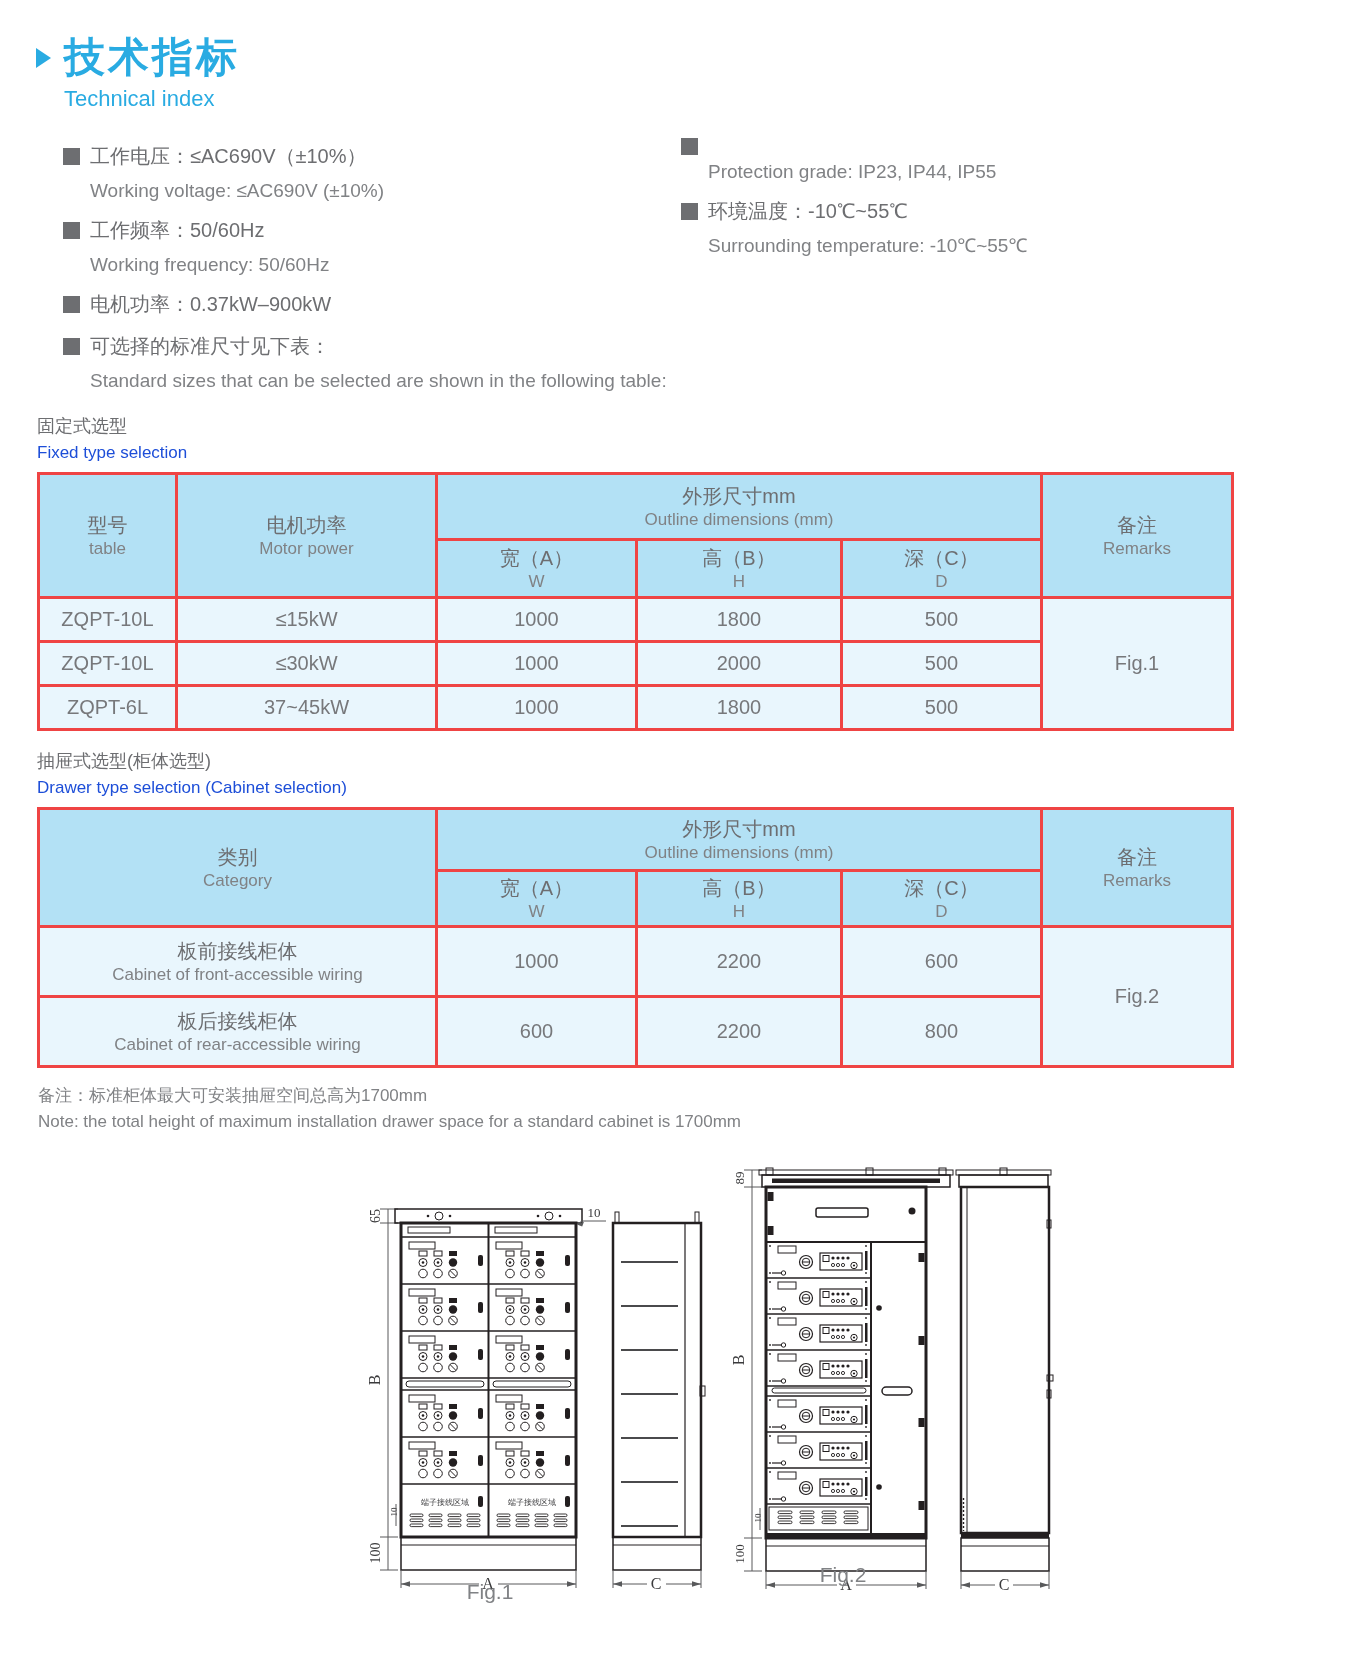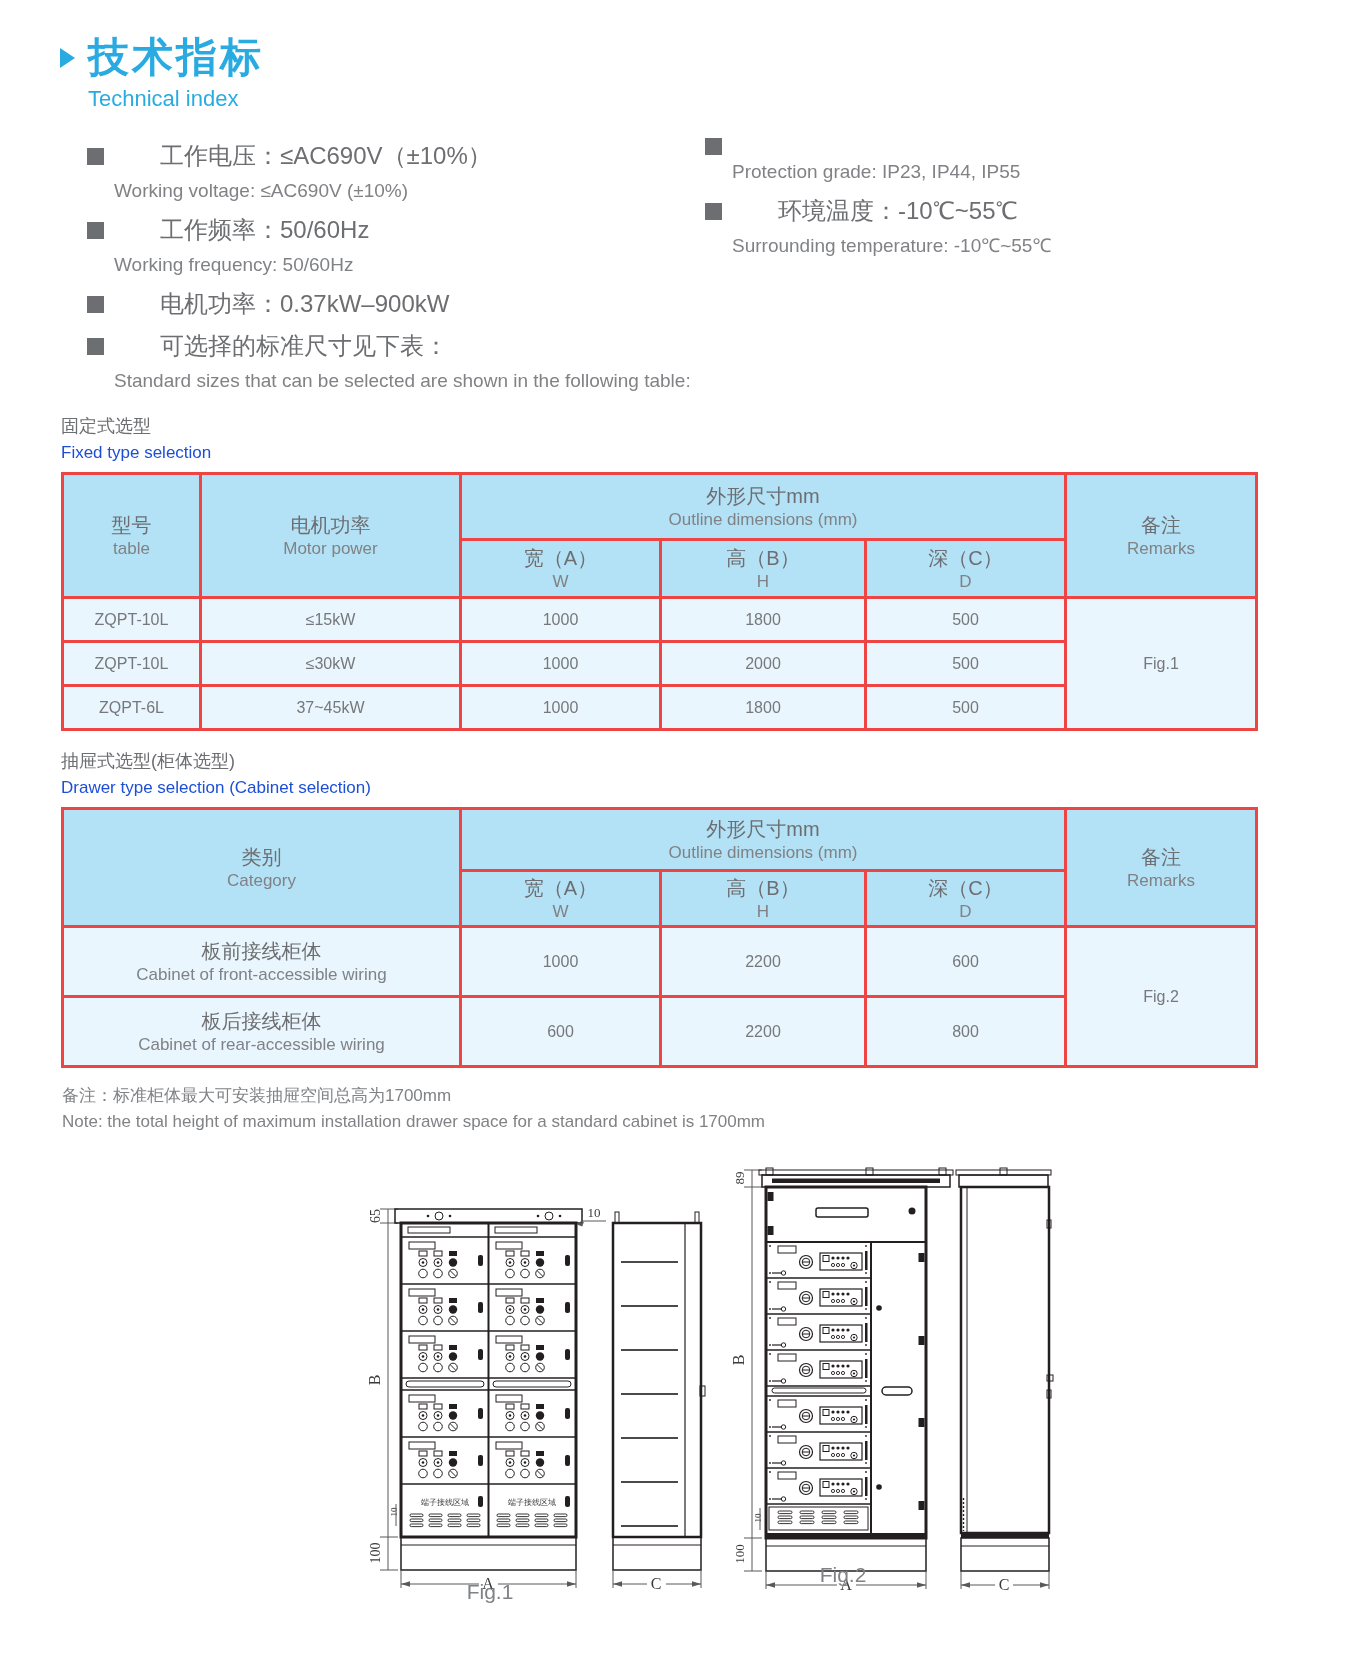--- a/index.html
+++ b/index.html
@@ -1,52 +1,52 @@
 <!DOCTYPE html>
 <html><head>
 <meta charset="utf-8">
 <style>
   * { box-sizing: border-box; }
   html,body { margin:0; padding:0; }
   body {
     width:1357px; height:1660px; position:relative; overflow:hidden;
     background:#ffffff; font-family:"Liberation Sans", sans-serif; color:#77787B;
   }
-  .page { padding:34px 42px 0 36px;margin-left:24px; }
+  .page { padding:34px 42px 0 36px; }
 
   
   .title-row { display:flex; align-items:flex-start; }
   .tri { width:0; height:0; border-left:15px solid #29ABE2;
          border-top:10px solid transparent; border-bottom:10px solid transparent;
          margin-top:14px; flex:none; }
   .title-zh { font-size:41px; line-height:46px; color:#29ABE2; font-weight:bold;
               letter-spacing:3px; margin:0 0 0 13px; }
   .title-en { font-size:22px; color:#29ABE2; margin:6px 0 0 28px; }
 
   
   .specs { display:flex; margin:26px 0 0 27px; }
   .spec-col-left { width:618px; flex:none; }
   .spec-col-right { flex:1; }
-  .spec-zh { display:flex; align-items:center; font-size:24px; color:#6D6E71;
-             line-height:36px;gap:46px; }
+  .spec-zh { display:flex; align-items:center; font-size:20px; color:#6D6E71;
+             line-height:36px; }
   .bullet { width:17px; height:17px; background:#6D6E71; margin-right:10px; flex:none; }
   .spec-en { font-size:19px; color:#808285; line-height:30px; margin:2px 0 6px 27px; }
   .sizes-line { margin:6px 0 0 27px; }
 
   
   .tbl-label-zh { font-size:18px; color:#6D6E71; margin:18px 0 0 1px; }
   .tbl-label-en { font-size:17px; color:#1d4ed8; margin:5px 0 9px 1px; }
   table { border-collapse:collapse; table-layout:fixed; width:1194px; margin-left:1px; }
   th, td { border:3px solid #ef4444; text-align:center; vertical-align:middle;
            font-weight:normal; padding:0; }
   thead th { background:#B3E1F5; }
   tbody td { background:#E9F6FD; }
   .zh20 { display:block; font-size:20px; color:#6D6E71; line-height:26px; }
   .en17 { display:block; font-size:17px; color:#808285; line-height:22px; }
-  .num  { font-size:16px; color:#77787B; }
+  .num  { font-size:20px; color:#77787B; }
   .h1a { height:66px; } .h1b { height:58px; }
   .r44 { height:44px; } .r58 { height:70px; }
   .h2a { height:62px; } .h2b { height:56px; }
 
   .note-zh { font-size:17px; color:#808285; margin:16px 0 0 2px; }
   .note-en { font-size:17px; color:#808285; margin:5px 0 0 2px; }
 
   
   .figs { position:absolute; left:0; top:1098px; width:1357px; height:562px; }
   .fig1-svg { position:absolute; left:368px; top:98px; }

